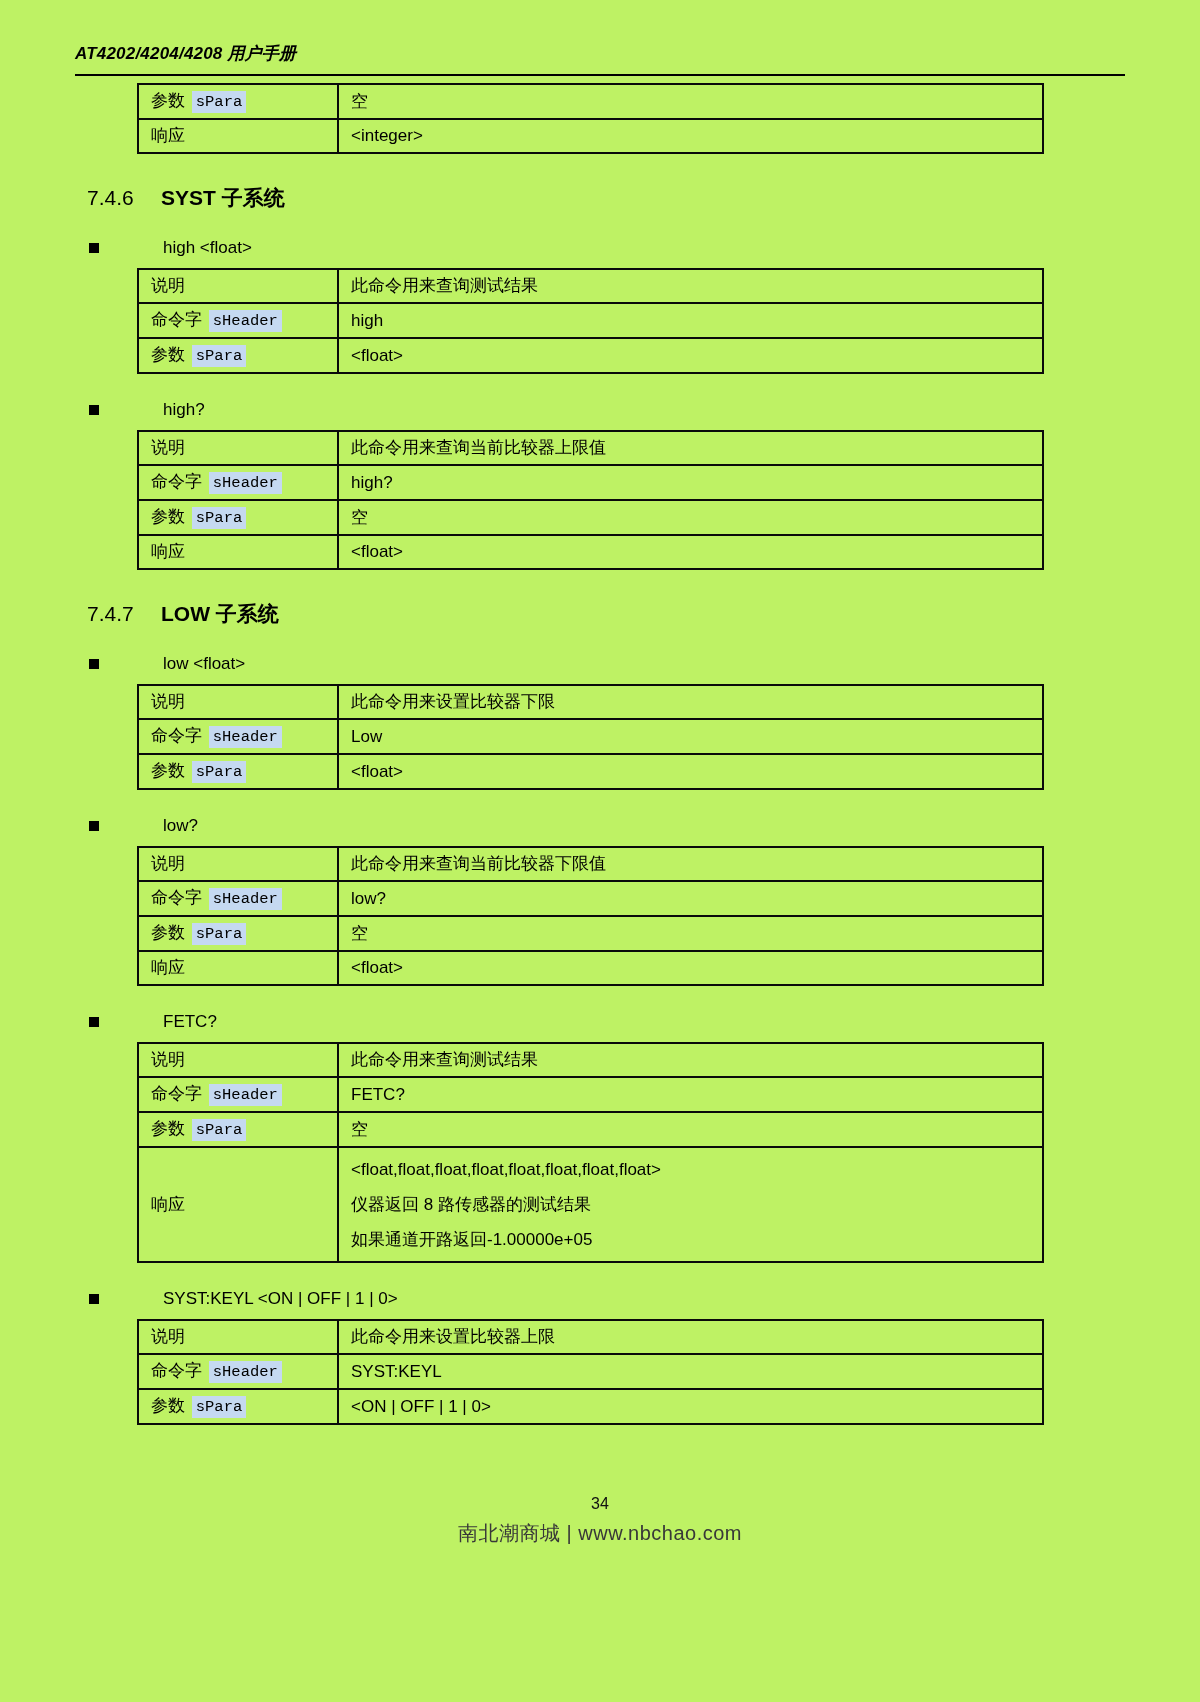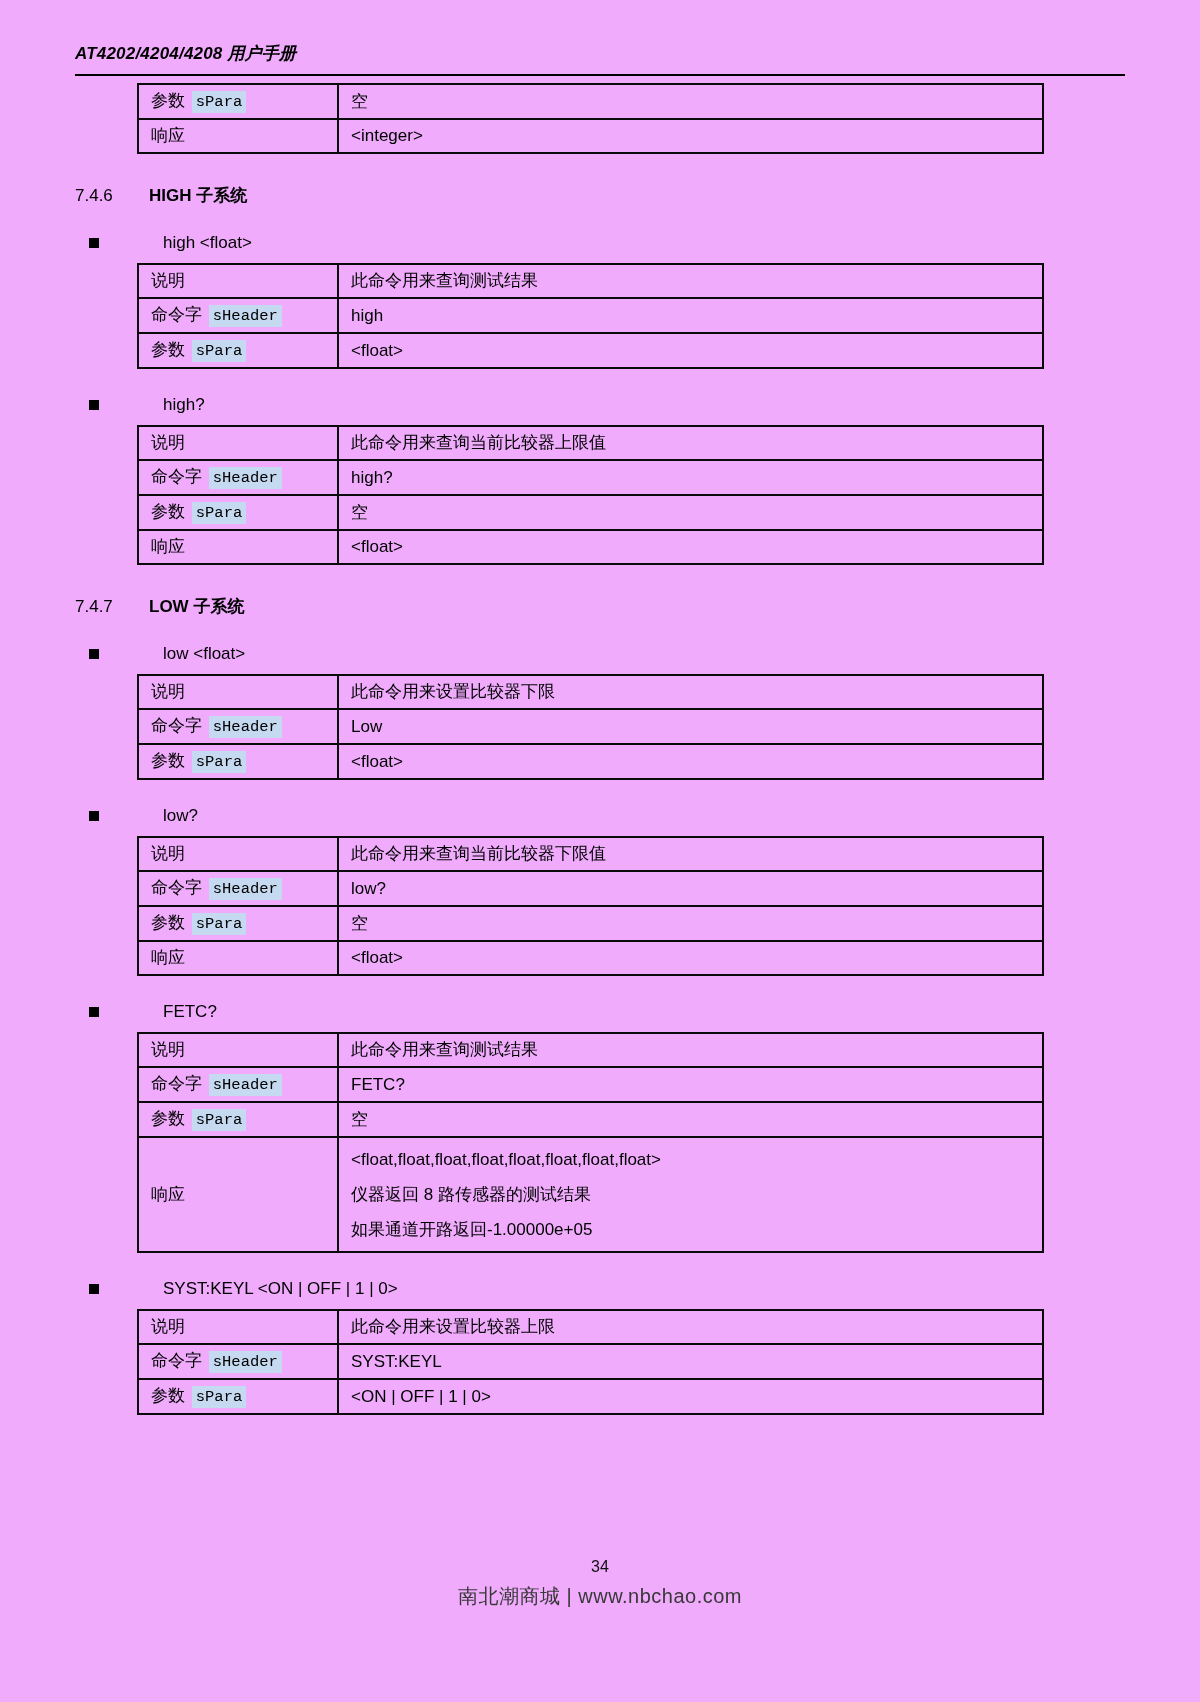--- a/index.html
+++ b/index.html
@@ -5,21 +5,21 @@
   * { margin: 0; padding: 0; box-sizing: border-box; }
   html, body { background: #ffffff; }
   body {
     font-family: "Liberation Sans", "DejaVu Sans", sans-serif;
     color: #000000;
   }
   .page {
     position: relative;
     width: 1200px;
     height: 1702px;
-    background: #f0abfc;
+    background: #bef264;
     overflow: hidden;
   }
   .content { padding: 42px 75px 0 75px; }
 
   
   .doc-header { border-bottom: 2.5px solid #000; padding-bottom: 9px; }
   .doc-header .title {
     font-size: 17px;
     font-weight: bold;
     font-style: italic;
@@ -50,22 +50,22 @@
     background: #c5d9f1;
     padding: 2px 4px;
     margin-left: 2px;
   }
   .value-cell .line { line-height: 35px; }
 
   
   .section-heading {
     display: flex;
     align-items: baseline;
-    margin: 30px 0 0 0;
-    font-size: 17px;
+    margin: 30px 0 0 12px;
+    font-size: 21px;
   }
   .section-heading .sec-num { width: 74px; flex: none; }
   .section-heading .sec-title { font-weight: bold; }
 
   
   .bullet-line {
     display: flex;
     align-items: center;
     margin: 26px 0 10px 14px;
     font-size: 17px;
@@ -116,21 +116,21 @@
           <td class="label-cell">
             <span class="lbl">响应</span>
           </td>
           <td class="value-cell">&lt;integer&gt;</td>
         </tr>
       </tbody>
     </table>
 
     <div class="section-heading">
       <span class="sec-num">7.4.6</span>
-      <span class="sec-title">HIGH  子系统</span>
+      <span class="sec-title">SYST  子系统</span>
     </div>
 
     <div class="bullet-line">
       <span class="marker"><span class="sq"></span></span>
       <span class="cmd">high &lt;float&gt;</span>
     </div>
     <table class="cmd-table">
       <colgroup>
           <col class="c1">
           <col>
@@ -348,17 +348,17 @@
             <span class="lbl">参数</span>
             <span class="code">sPara</span>
           </td>
           <td class="value-cell">&lt;ON | OFF | 1 | 0&gt;</td>
         </tr>
       </tbody>
     </table>
 
   </div>
 
-  <div class="footer" style="top:1558px">
+  <div class="footer" style="top:1495px">
     <div class="page-num">34</div>
     <div class="site">南北潮商城 | www.nbchao.com</div>
   </div>
 </div>
 
 </body></html>

